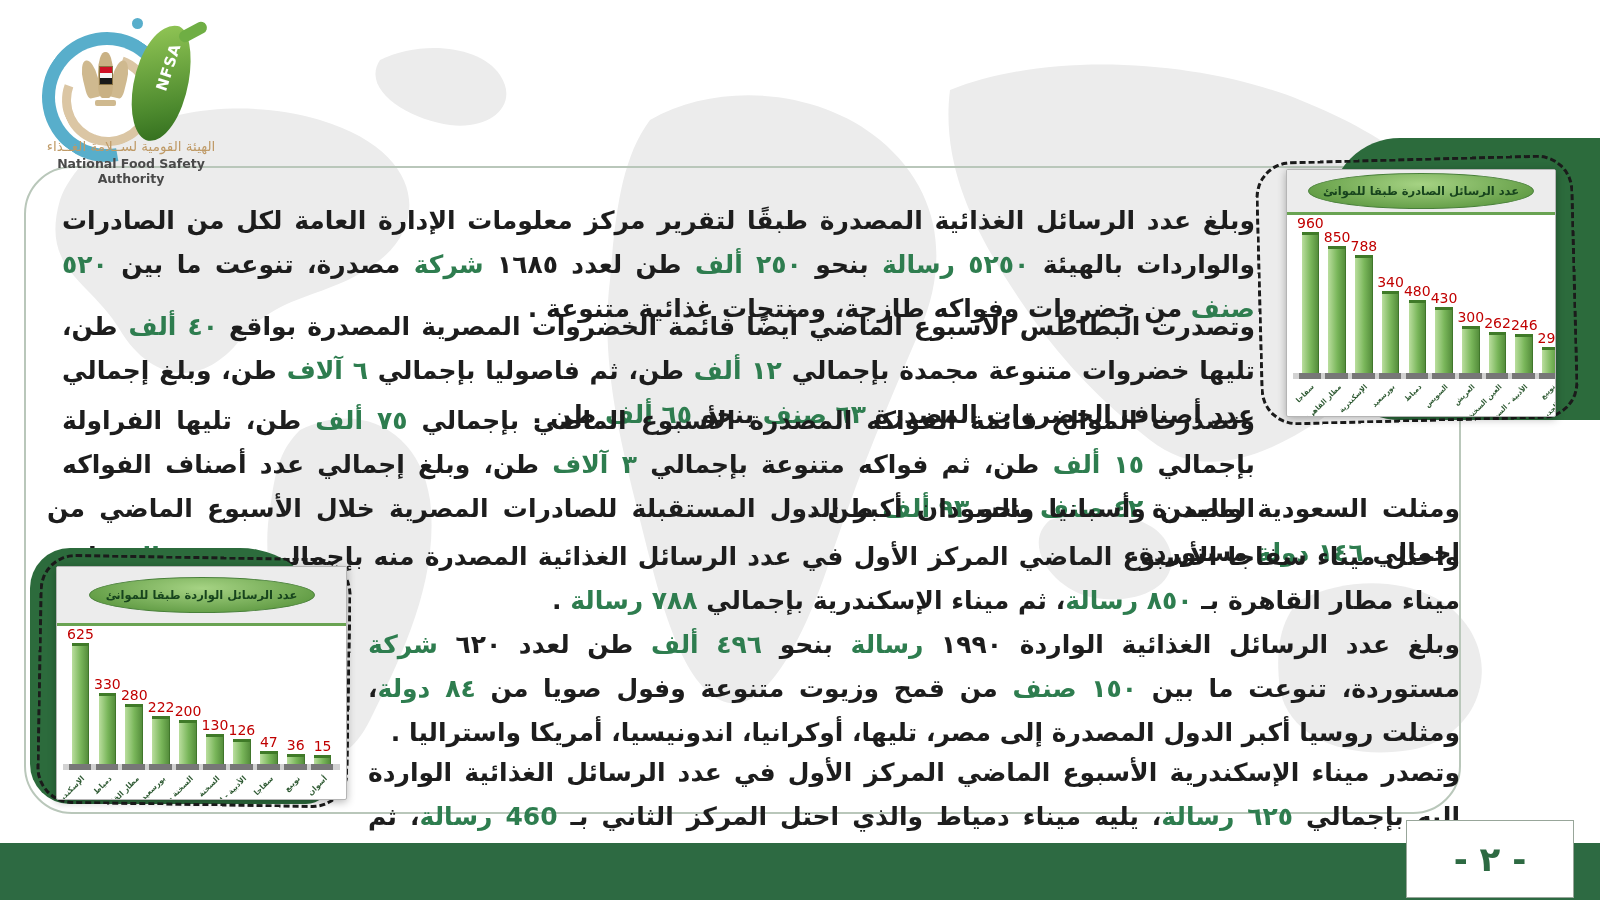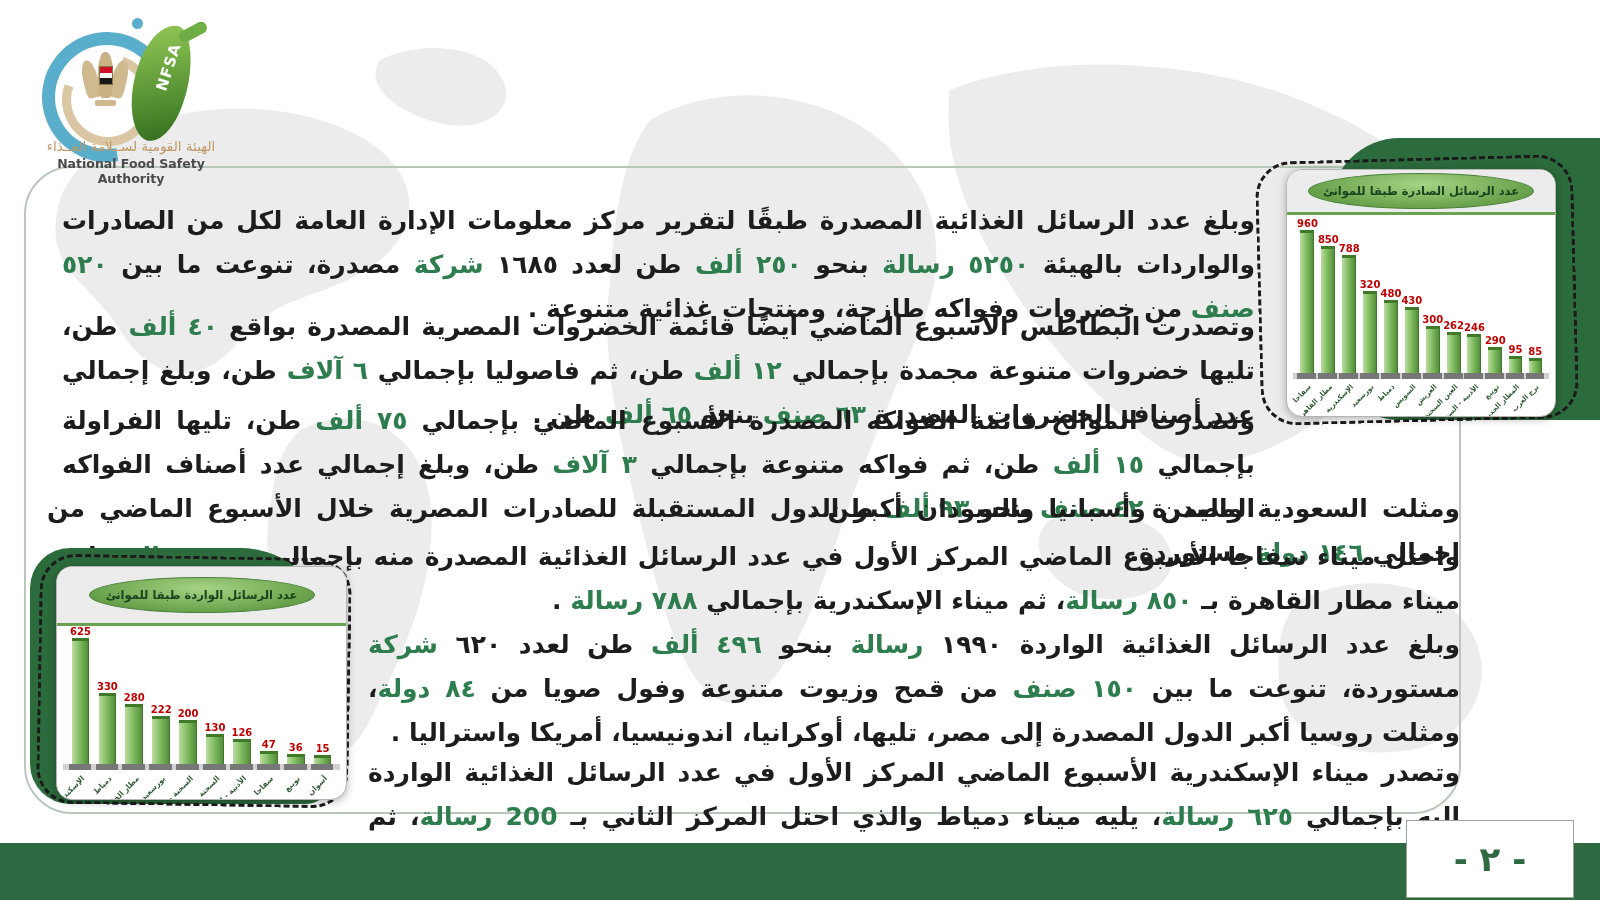--- a/index.html
+++ b/index.html
@@ -62,21 +62,21 @@
   .p6{top:598px;right:140px;left:368px}
   .p7{top:726px;right:140px;left:368px}
   
   .corner-green{position:absolute;background:#2c6b3c;z-index:2}
   .cg-out{left:1330px;top:138px;width:280px;height:282px;border-radius:70px 0 0 70px}
   .cg-in{left:30px;top:548px;width:300px;height:256px;border-radius:40px 90px 24px 40px}
   .dashed-frame{position:absolute;border:3px dashed #1b1b1b;border-radius:36px;z-index:3;background:transparent}
   .df-out{left:1258px;top:158px;width:312px;height:258px;transform:rotate(-1.5deg)}
   .df-in{left:38px;top:556px;width:306px;height:244px;transform:rotate(1deg)}
   .chart-card{
-    position:absolute;background:#fff;border:1px solid #b5b5b5;border-radius:16px;
+    position:absolute;background:#fff;border:1px solid #b5b5b5;border-radius:2px;
     box-shadow:0 2px 8px rgba(0,0,0,.3);z-index:4;overflow:hidden;
   }
   .cc-out{left:1286px;top:169px;width:268px;height:246px}
   .cc-in{left:56px;top:566px;width:289px;height:232px}
   .chart-head{position:relative;background:#ececec;display:flex;align-items:center;justify-content:center}
   .cc-out .chart-head{height:42px}
   .cc-in .chart-head{height:56px}
   .title-ellipse{
     min-width:200px;height:34px;border-radius:50%/50%;
     background:radial-gradient(ellipse at 50% 30%,#a6d384,#649e47 75%,#4e8538);
@@ -91,21 +91,21 @@
   .cc-out .bars{bottom:36px}
   .cc-in .bars{bottom:42px}
   .bars::after{content:"";position:absolute;left:-4px;right:-4px;bottom:0;height:6px;background:#d2d2d2}
   .slot{flex:1;position:relative;height:100%;display:flex;flex-direction:column;align-items:center;justify-content:flex-end}
   .bar{
     width:62%;margin-bottom:6px;position:relative;z-index:1;
     background:linear-gradient(90deg,#bade9e 0%,#79b65a 55%,#558e3c 100%);
     border-top:3px solid #3f7a28;border-right:1px solid #40762b;
   }
   .bar::after{content:"";position:absolute;left:-3px;right:-3px;bottom:-6px;height:6px;background:#777}
-  .val{font-size:10px;font-weight:bold;color:#c00000;margin-bottom:1px;z-index:2}
+  .val{font-size:14px;font-weight:normal;color:#c00000;margin-bottom:1px;z-index:2}
   .cat{
     position:absolute;top:100%;right:50%;margin-top:4px;
     transform:rotate(-45deg);transform-origin:top right;
     font-size:7px;font-weight:bold;color:#2f5a33;white-space:nowrap;direction:rtl;
   }
   .cc-in .cat{font-size:7.5px}
   
   .footer-bar{position:absolute;left:0;bottom:0;width:1600px;height:57px;background:#2d6a42;z-index:2}
   .page-box{
     position:absolute;left:1406px;top:820px;width:166px;height:76px;background:#fff;
@@ -151,21 +151,21 @@
   <div class="name-ar">الهيئة القومية لســلامة الغــذاء</div>
   <div class="name-en">National Food Safety Authority</div>
 </div>
 
 <p class="para p1"><span>وبلغ عدد الرسائل الغذائية المصدرة طبقًا لتقرير مركز معلومات الإدارة العامة لكل من الصادرات والواردات بالهيئة </span><span class="g">٥٢٥٠ رسالة</span><span> بنحو </span><span class="g">٢٥٠ ألف</span><span> طن لعدد ١٦٨٥ </span><span class="g">شركة</span><span> مصدرة، تنوعت ما بين </span><span class="g">٥٢٠ صنف</span><span> من خضروات وفواكه طازجة، ومنتجات غذائية متنوعة .</span></p>
 <p class="para p2"><span>وتصدرت البطاطس الأسبوع الماضي أيضًا قائمة الخضروات المصرية المصدرة بواقع </span><span class="g">٤٠ ألف</span><span> طن، تليها خضروات متنوعة مجمدة بإجمالي </span><span class="g">١٢ ألف</span><span> طن،  ثم فاصوليا بإجمالي </span><span class="g">٦ آلاف</span><span> طن، وبلغ إجمالي عدد أصناف الخضروات المصدرة </span><span class="g">٦٣ صنف</span><span> بنحو </span><span class="g">٦٥ ألف</span><span> طن .</span></p>
 <p class="para p3"><span>وتصدرت الموالح قائمة الفواكه المصدرة الأسبوع الماضي بإجمالي </span><span class="g">٧٥ ألف</span><span> طن، تليها الفراولة بإجمالي </span><span class="g">١٥ ألف</span><span> طن، ثم فواكه متنوعة بإجمالي </span><span class="g">٣ آلاف</span><span> طن، وبلغ إجمالي عدد أصناف الفواكه المصدرة </span><span class="g">٤٢ صنف</span><span> بنحو </span><span class="g">٩٣ ألف</span><span> طن .</span></p>
 <p class="para p4"><span>ومثلت السعودية واليمن وأسبانيا والسودان أكبر الدول المستقبلة للصادرات المصرية خلال الأسبوع الماضي من إجمالي </span><span class="g">١٤٦ دولة</span><span> مستوردة.</span></p>
 <p class="para p5"><span>واحتل ميناء سفاجا الأسبوع الماضي المركز الأول في عدد الرسائل الغذائية المصدرة منه بإجمالي </span><span class="g">٩٦٠ رسالة</span><span>، يليه ميناء مطار القاهرة بـ </span><span class="g">٨٥٠ رسالة</span><span>، ثم ميناء الإسكندرية بإجمالي </span><span class="g">٧٨٨ رسالة</span><span> .</span></p>
 <p class="para p6"><span>وبلغ عدد الرسائل الغذائية الواردة ١٩٩٠ </span><span class="g">رسالة</span><span> بنحو </span><span class="g">٤٩٦ ألف</span><span> طن لعدد ٦٢٠ </span><span class="g">شركة</span><span> مستوردة، تنوعت ما بين </span><span class="g">١٥٠ صنف</span><span> من قمح وزيوت متنوعة وفول صويا من </span><span class="g">٨٤ دولة</span><span>، ومثلت روسيا أكبر الدول المصدرة إلى مصر، تليها، أوكرانيا، اندونيسيا، أمريكا واستراليا .</span></p>
-<p class="para p7"><span>وتصدر ميناء الإسكندرية الأسبوع الماضي المركز الأول في عدد الرسائل الغذائية الواردة إليه بإجمالي </span><span class="g">٦٢٥ رسالة</span><span>، يليه ميناء دمياط والذي احتل المركز الثاني  بـ </span><span class="g">200 رسالة</span><span>، ثم ميناء مطار القاهرة بإجمالي </span><span class="g">٢٨٠ رسالة</span><span> .</span></p>
+<p class="para p7"><span>وتصدر ميناء الإسكندرية الأسبوع الماضي المركز الأول في عدد الرسائل الغذائية الواردة إليه بإجمالي </span><span class="g">٦٢٥ رسالة</span><span>، يليه ميناء دمياط والذي احتل المركز الثاني  بـ </span><span class="g">460 رسالة</span><span>، ثم ميناء مطار القاهرة بإجمالي </span><span class="g">٢٨٠ رسالة</span><span> .</span></p>
 
 <div class="corner-green cg-out"></div>
 <div class="dashed-frame df-out"></div>
 <div class="chart-card cc-out">
   <div class="chart-head">
     <div class="title-ellipse">عدد الرسائل الصادرة طبقا للموانئ</div>
   </div>
   <div class="green-rule"></div>
   <div class="plot">
     <div class="bars">
@@ -178,21 +178,21 @@
           <div class="val">850</div>
           <div class="bar" style="height: 124px;"></div>
           <div class="cat">مطار القاهرة</div>
         </div>
         <div class="slot">
           <div class="val">788</div>
           <div class="bar" style="height: 115px;"></div>
           <div class="cat">الإسكندرية</div>
         </div>
         <div class="slot">
-          <div class="val">320</div>
+          <div class="val">340</div>
           <div class="bar" style="height: 79px;"></div>
           <div class="cat">بورسعيد</div>
         </div>
         <div class="slot">
           <div class="val">480</div>
           <div class="bar" style="height: 70px;"></div>
           <div class="cat">دمياط</div>
         </div>
         <div class="slot">
           <div class="val">430</div>

